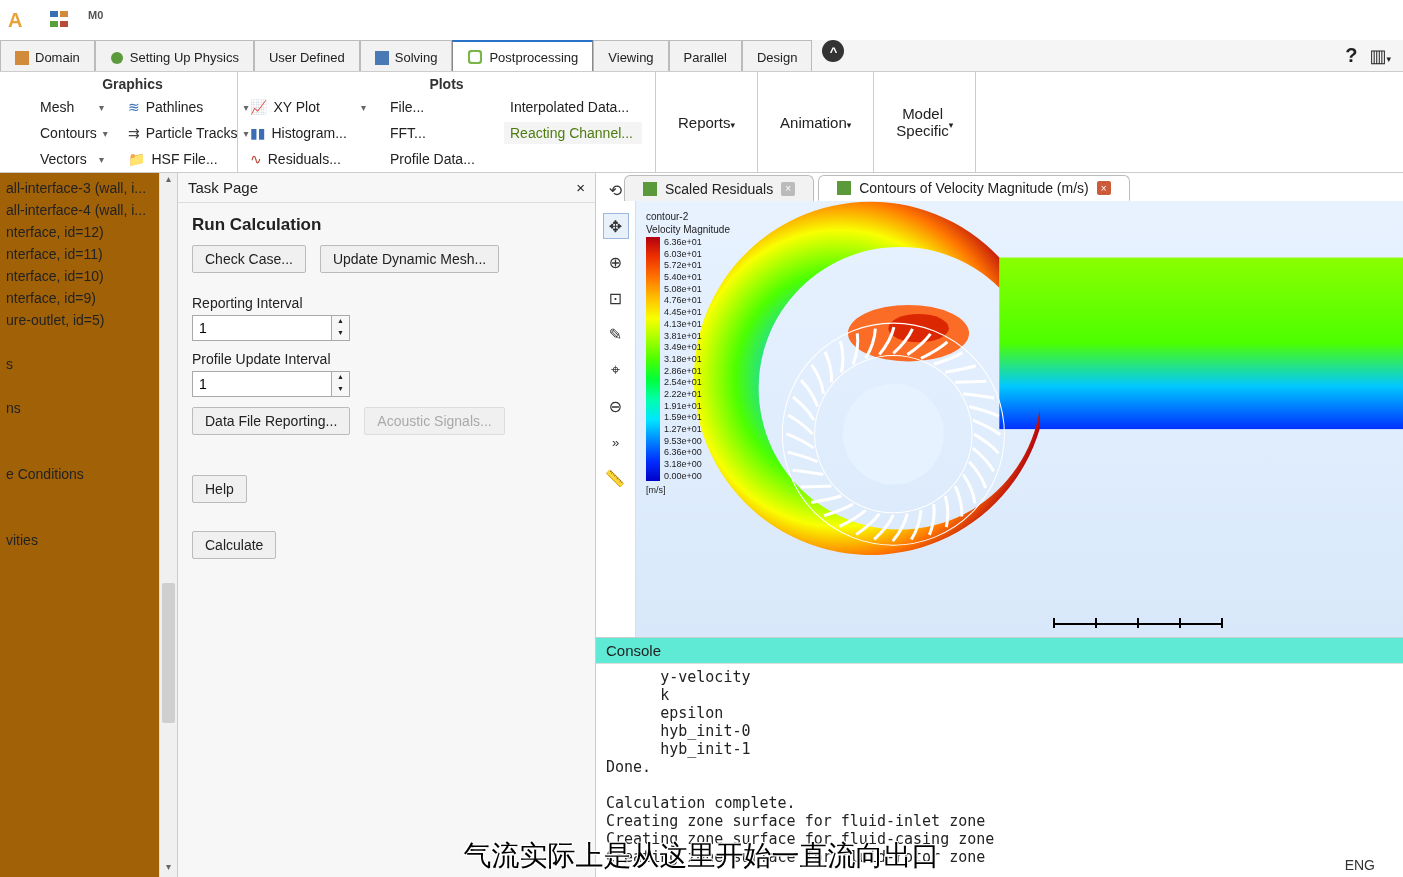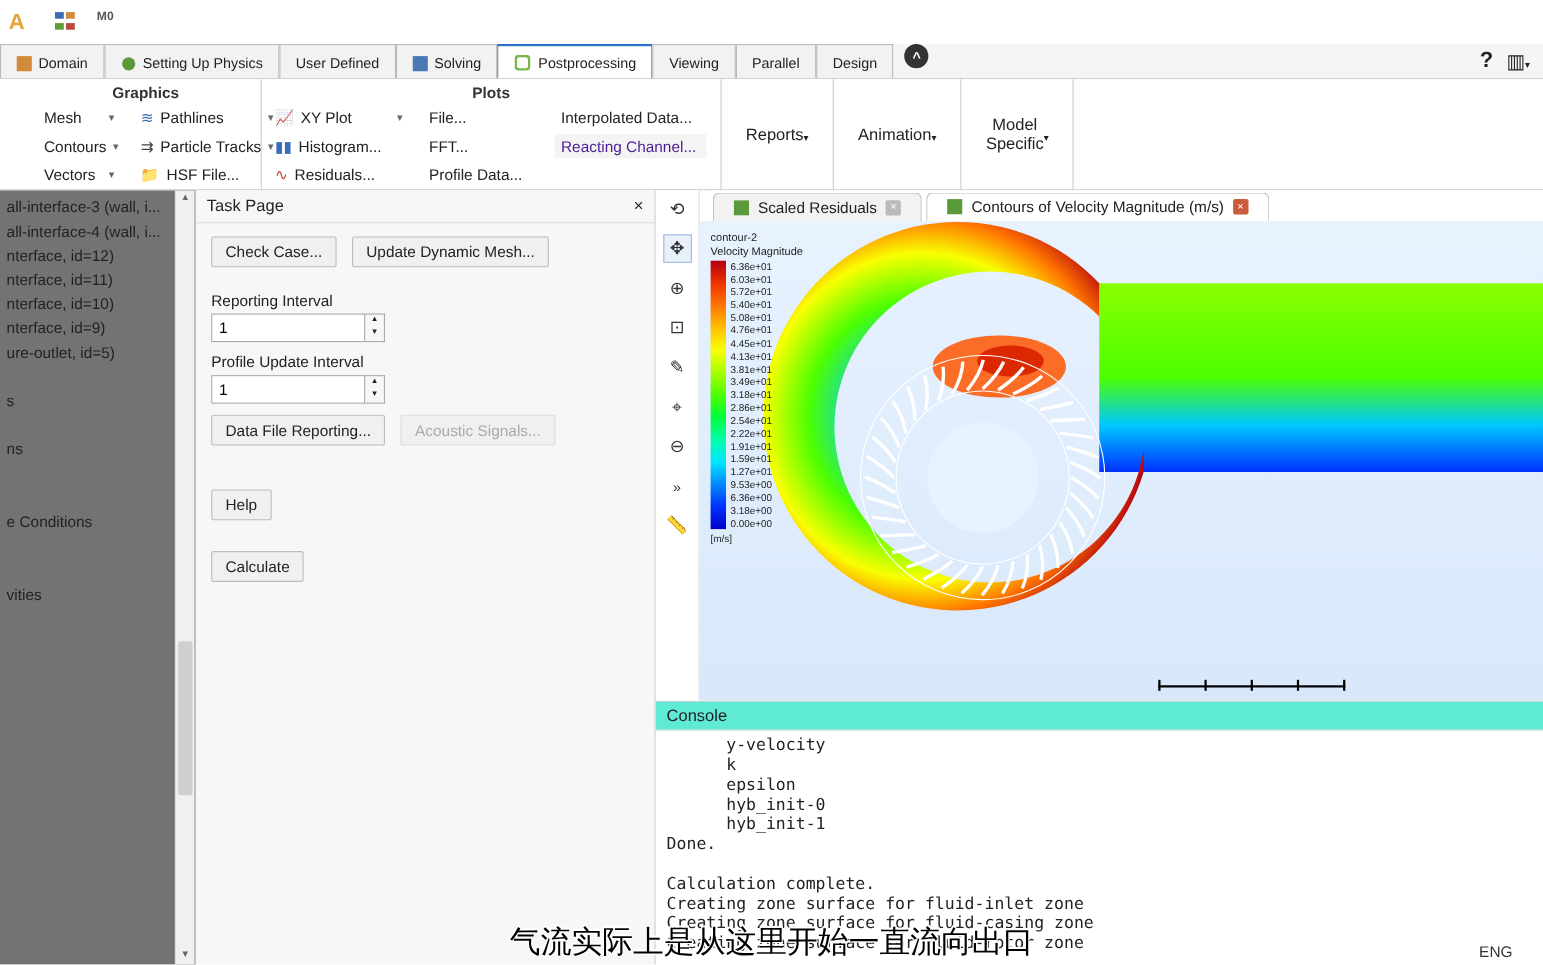--- a/index.html
+++ b/index.html
@@ -17,25 +17,25 @@
   .circ-btn { width: 22px; height: 22px; border-radius: 50%; background: #333; color: #fff; display: flex; align-items: center; justify-content: center; font-size: 13px; font-weight: bold; margin-left: 10px; }
 
   .ribbon-body { display: flex; background: #fff; border-bottom: 1px solid #ccc; }
   .ribbon-group { border-right: 1px solid #ccc; display: flex; flex-direction: column; }
   .grp-title { text-align: center; font-weight: bold; color: #333; padding: 4px 0 2px; font-size: 14px; }
   .grp-rows { display: flex; }
   .grp-col { display: flex; flex-direction: column; padding: 2px 6px; gap: 4px; }
   .ritem { display: flex; align-items: center; gap: 6px; padding: 3px 6px; cursor: pointer; white-space: nowrap; font-size: 14px; }
   .ritem .dd { margin-left: auto; font-size: 10px; color: #666; }
   .big-vert { display: flex; align-items: center; justify-content: flex-end; text-align: center; padding: 6px 22px; cursor: pointer; font-size: 15px; flex-direction: row; height: 100px; }
-  .ritem.disabled { color: #4c1d95; background: #f4f4f4; }
+  .ritem.disabled { color: #4d7c0f; background: #f4f4f4; }
 
   .workspace { flex: 1; display: flex; overflow: hidden; }
 
-  .tree-pane { width: 178px; background: #737373; border-right: 1px solid #ccc; position: relative; overflow: hidden; }
+  .tree-pane { width: 178px; background: #a16207; border-right: 1px solid #ccc; position: relative; overflow: hidden; }
   .tree-list { padding: 4px 0; }
   .tree-item { padding: 3px 6px; white-space: nowrap; overflow: hidden; text-overflow: ellipsis; font-size: 14px; cursor: pointer; }
   .tree-scroll { position: absolute; right: 0; top: 0; bottom: 0; width: 18px; background: #f0f0f0; border-left: 1px solid #ddd; }
   .tree-scroll .thumb { position: absolute; left: 2px; right: 2px; top: 410px; height: 140px; background: #cfcfcf; border-radius: 2px; }
   .tree-scroll .arrow { position: absolute; left: 0; right: 0; height: 16px; text-align: center; font-size: 10px; color: #666; }
 
   .task-pane { width: 418px; background: #f7f7f7; border-right: 1px solid #ccc; display: flex; flex-direction: column; }
   .tp-header { display: flex; align-items: center; padding: 6px 10px; border-bottom: 1px solid #ddd; font-size: 15px; }
   .tp-header .close { margin-left: auto; cursor: pointer; font-size: 15px; font-family: Arial; }
   .tp-body { padding: 12px 14px; }
@@ -49,21 +49,21 @@
   .spin { display: flex; }
   .spin input { width: 140px; height: 26px; border: 1px solid #aaa; padding: 0 6px; font-size: 14px; }
   .spin .spinbtn { width: 18px; border: 1px solid #aaa; border-left: none; display: flex; flex-direction: column; }
   .spin .sb { flex: 1; font-size: 7px; text-align: center; line-height: 10px; cursor: pointer; }
 
   .right-pane { flex: 1; display: flex; flex-direction: column; overflow: hidden; }
   .view-area { flex: 1; display: flex; overflow: hidden; position: relative; }
   .view-toolbar { width: 40px; background: #fff; border-right: 1px solid #ddd; display: flex; flex-direction: column; align-items: center; padding-top: 4px; gap: 10px; }
   .vt-btn { width: 26px; height: 26px; display: flex; align-items: center; justify-content: center; cursor: pointer; font-size: 16px; color: #333; border: 1px solid transparent; }
   .vt-btn.active { background: #e8f0fa; border-color: #9cb8dc; }
-  .view-tabs-row { position: absolute; top: 0; left: 52px; right: 0; height: 28px; display: flex; align-items: flex-end; background: #fff; z-index: 2; }
+  .view-tabs-row { position: absolute; top: 0; left: 28px; right: 0; height: 28px; display: flex; align-items: flex-end; background: #fff; z-index: 2; }
   .vtab { height: 26px; padding: 0 18px; display: flex; align-items: center; gap: 8px; border: 1px solid #bbb; border-bottom: none; background: #f2f2f2; font-size: 14px; margin-right: 4px; border-top-left-radius: 6px; border-top-right-radius: 6px; cursor: pointer; }
   .vtab.active { background: #fff; border-bottom: 1px solid #fff; }
   .vtab .xclose { width: 14px; height: 14px; background: #cc5b3c; color: #fff; font-size: 10px; border-radius: 2px; display: flex; align-items: center; justify-content: center; }
   .vtab .xclose.gray { background: #bbb; }
   .canvas { position: absolute; top: 28px; left: 40px; right: 0; bottom: 0; background: linear-gradient(to bottom, #e8f2ff, #d8e8fa); overflow: hidden; }
 
   .legend { position: absolute; top: 10px; left: 10px; font-size: 9px; font-family: monospace; color: #222; }
   .legend-title { font-size: 10px; margin-bottom: 2px; }
   .legend-bar { display: flex; }
   .legend-grad { width: 14px; height: 244px; background: linear-gradient(to bottom, #b2000f, #ef3200, #ff7500, #ffbf00, #f9ff00, #a8ff00, #4cff00, #00ff3a, #00ffab, #00e5ff, #0088ff, #0030ff, #0000c8); }
@@ -271,20 +271,21 @@
         <div class="arrow" style="bottom:0;">▾</div>
       </div>
     </div>
 
     <div class="task-pane">
       <div class="tp-header">
         <span>Task Page</span>
         <span class="close">×</span>
       </div>
       <div class="tp-body">
+        <div class="tp-title">Run Calculation</div>
         <div class="btn-row">
           <span class="btn">Check Case...</span>
           <span class="btn">Update Dynamic Mesh...</span>
         </div>
         <div class="fld-row">
           <div class="fld">
             <label>Reporting Interval</label>
             <div class="spin">
               <input value="1" style="">
               <div class="spinbtn">

